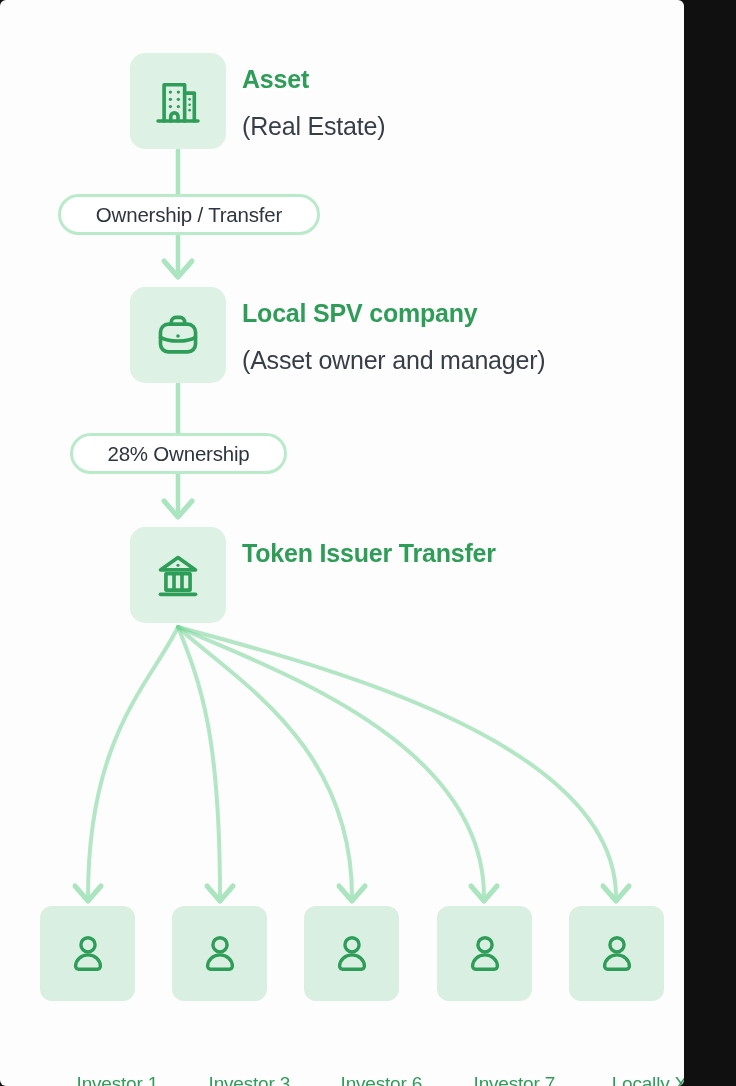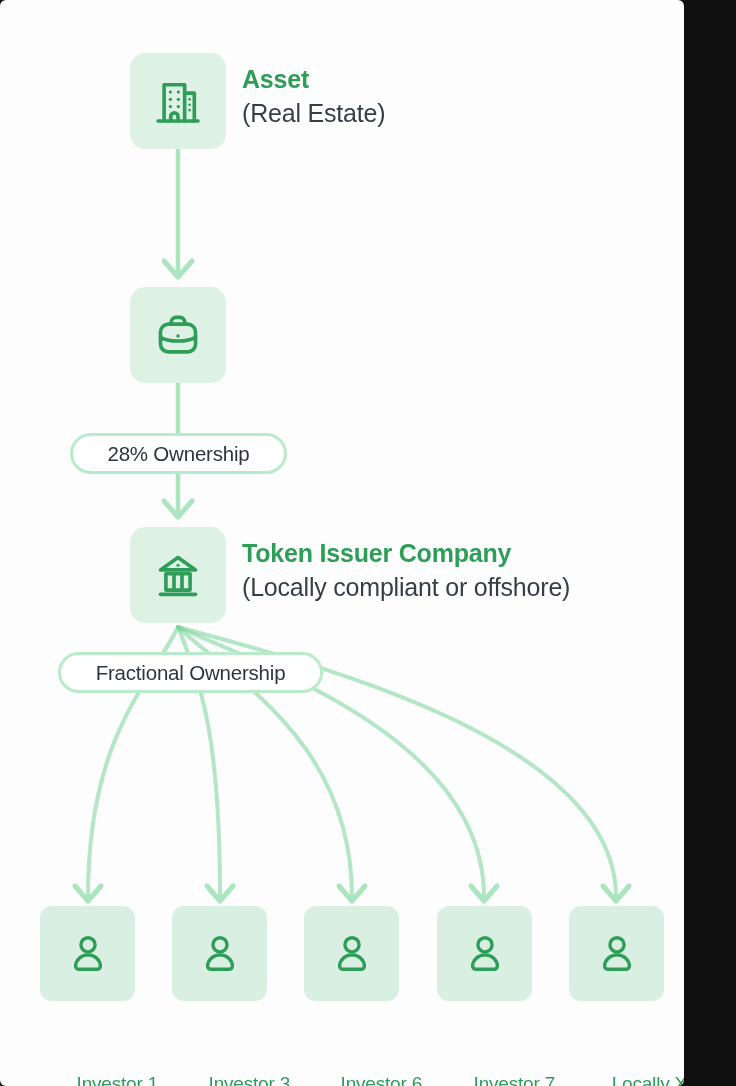--- a/index.html
+++ b/index.html
@@ -27,21 +27,21 @@
   .fan{fill:none;stroke:var(--fan);stroke-opacity:.55;stroke-width:4;stroke-linecap:round;}
   .icon-box{
     position:absolute;width:96px;height:96px;border-radius:15px;
     background:var(--mint);display:flex;align-items:center;justify-content:center;z-index:2;
   }
   .icon-box svg,.inv-box svg{color:var(--green);}
   .icon-box svg *{stroke:currentColor;stroke-width:3;fill:none;stroke-linecap:round;stroke-linejoin:round;}
   .icon-box svg .f{fill:currentColor;stroke:none;}
   .node-text{position:absolute;left:242px;z-index:2;line-height:34px;white-space:nowrap;}
   .node-title{font-size:25px;font-weight:700;color:var(--green);letter-spacing:-.2px;}
-  .node-sub{font-size:25px;font-weight:400;color:var(--dark);letter-spacing:-.2px;}
+  .node-sub{font-size:25px;font-weight:400;color:var(--dark);letter-spacing:-.2px;margin-top:13px;}
   .pill{
     position:absolute;z-index:3;background:#fff;border:3px solid var(--pill-border);
     border-radius:24px;display:flex;align-items:center;justify-content:center;
     font-size:20.5px;color:var(--pill-text);letter-spacing:-.2px;white-space:nowrap;
   }
   .inv-box{
     position:absolute;top:906px;width:95px;height:95px;border-radius:12px;
     background:var(--mint-investor);display:flex;align-items:center;justify-content:center;z-index:2;
   }
   .inv-box svg *{stroke:currentColor;stroke-width:3;fill:none;stroke-linecap:round;stroke-linejoin:round;}
@@ -90,52 +90,55 @@
       <circle class="f" cx="33.6" cy="22.6" r="1.1"></circle>
         <circle class="f" cx="33.6" cy="27.1" r="1.1"></circle>
       <circle class="f" cx="33.6" cy="31.6" r="1.1"></circle>
     </svg>
   </div>
   <div class="node-text" style="top:62px">
     <div class="node-title">Asset</div>
     <div class="node-sub">(Real Estate)</div>
   </div>
 
+  <div class="pill" style="left:58px;top:194px;width:262px;height:41px">
+    <span>Ownership / Transfer</span>
+  </div>
 
   <div class="icon-box" style="left:130px;top:287px">
     <svg viewBox="0 0 48 48" width="58" height="58">
       <rect x="9.5" y="15" width="29" height="23" rx="6.5"></rect>
       <path d="M18.5 15 V13.2 a3.8 3.8 0 0 1 3.8 -3.8 h3.4 a3.8 3.8 0 0 1 3.8 3.8 V15"></path>
       <path d="M9.5 25.8 C15.5 30 32.5 30 38.5 25.8"></path>
       <circle class="f" cx="24" cy="24.8" r="1.5"></circle>
     </svg>
+  </div>
+  <div class="node-text" style="top:296px">
+    <div class="node-title">Local SPV company</div>
+    <div class="node-sub">(Asset owner and manager)</div>
   </div>
 
   <div class="pill" style="left:70px;top:433px;width:217px;height:41px">
     <span>28% Ownership</span>
   </div>
 
   <div class="icon-box" style="left:130px;top:527px">
     <svg viewBox="0 0 48 48" width="58" height="58">
       <path d="M9.5 19.8 L24 9.5 L38.5 19.8 Z"></path>
       <circle class="f" cx="24" cy="15.9" r="1.3"></circle>
       <path d="M14 23 H34 V36.5 H14 Z"></path>
       <path d="M20.7 23 V36.5"></path>
       <path d="M27.3 23 V36.5"></path>
       <path d="M9.5 40 H38.5"></path>
     </svg>
   </div>
   <div class="node-text" style="top:536px">
-    <div class="node-title">Token Issuer Company</div>
-    <div class="node-sub">(Locally compliant or offshore)</div>
+    <div class="node-title">Token Issuer Transfer</div>
   </div>
 
-  <div class="pill" style="left:58px;top:652px;width:265px;height:41px">
-    <span>Fractional Ownership</span>
-  </div>
 
   <div class="inv-box" style="left:40px">
     <svg viewBox="0 0 48 48" width="54" height="54">
       <circle cx="24" cy="15.8" r="6.3"></circle>
       <path d="M13 34.8 a11 10 0 0 1 22 0 a2.6 2.6 0 0 1 -2.6 2.7 h-16.8 a2.6 2.6 0 0 1 -2.6 -2.7 z"></path>
     </svg>
   </div>
   <div class="inv-box" style="left:172px">
     <svg viewBox="0 0 48 48" width="54" height="54">
       <circle cx="24" cy="15.8" r="6.3"></circle>

